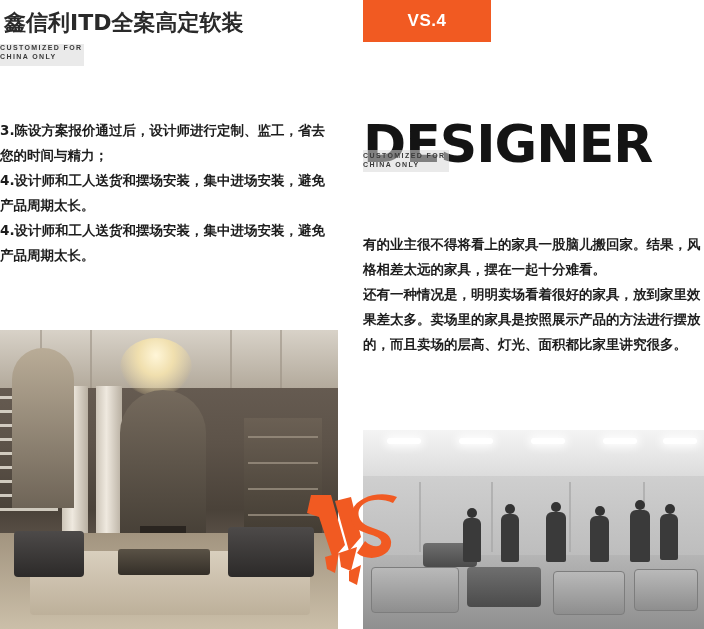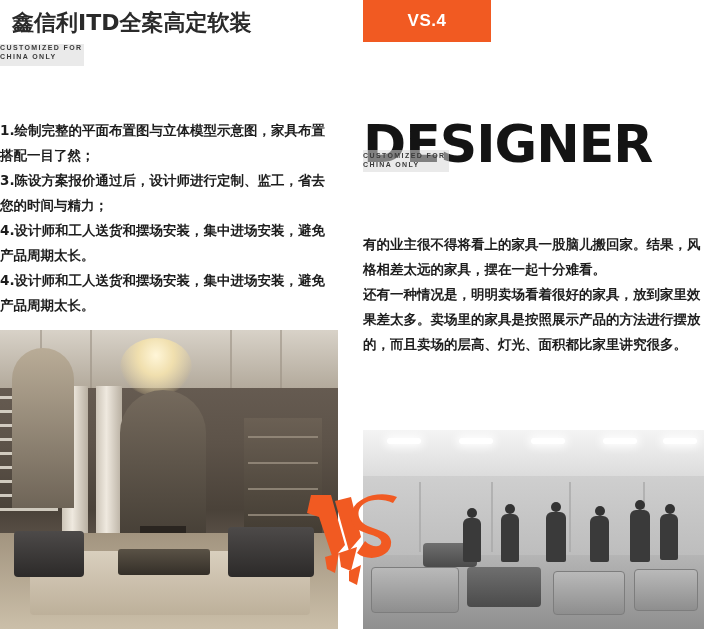--- a/index.html
+++ b/index.html
@@ -8,21 +8,21 @@
     background:#ffffff;
     font-family:"Liberation Sans","DejaVu Sans",sans-serif;
     position:relative;
     overflow:hidden;
     color:#1a1a1a;
   }
   .abs{position:absolute;}
 
   
   .brand-title{
-    left:12px;top:8px;width:340px;
+    left:4px;top:8px;width:340px;
     font-size:22px;font-weight:bold;letter-spacing:0px;
     color:#2a2a2a;white-space:nowrap;
     font-family:"DejaVu Sans",sans-serif;
   }
   .brand-sub{
     left:0;top:44px;width:120px;
   }
   .brand-sub .line1{
     font-size:7px;letter-spacing:1.4px;font-weight:bold;color:#3a3a3a;
   }
@@ -144,21 +144,20 @@
 
 <div class="abs sub-bar"></div>
 <div class="abs brand-sub">
   <div class="line1">CUSTOMIZED FOR</div>
   <div class="line2">CHINA ONLY</div>
 </div>
 
 <div class="abs vs-tag">VS.4</div>
 
 <div class="abs left-copy">
-  <p>1.绘制完整的平面布置图与立体模型示意图，家具布置搭配一目了然；</p>
   <p>3.陈设方案报价通过后，设计师进行定制、监工，省去您的时间与精力；</p>
   <p>4.设计师和工人送货和摆场安装，集中进场安装，避免产品周期太长。</p>
   <p>4.设计师和工人送货和摆场安装，集中进场安装，避免产品周期太长。</p>
 </div>
 
 <div class="abs designer-word">DESIGNER</div>
 <div class="abs designer-badge">
   <div class="bg"></div>
   <div class="l1">CUSTOMIZED FOR</div>
   <div class="l2">CHINA ONLY</div>

